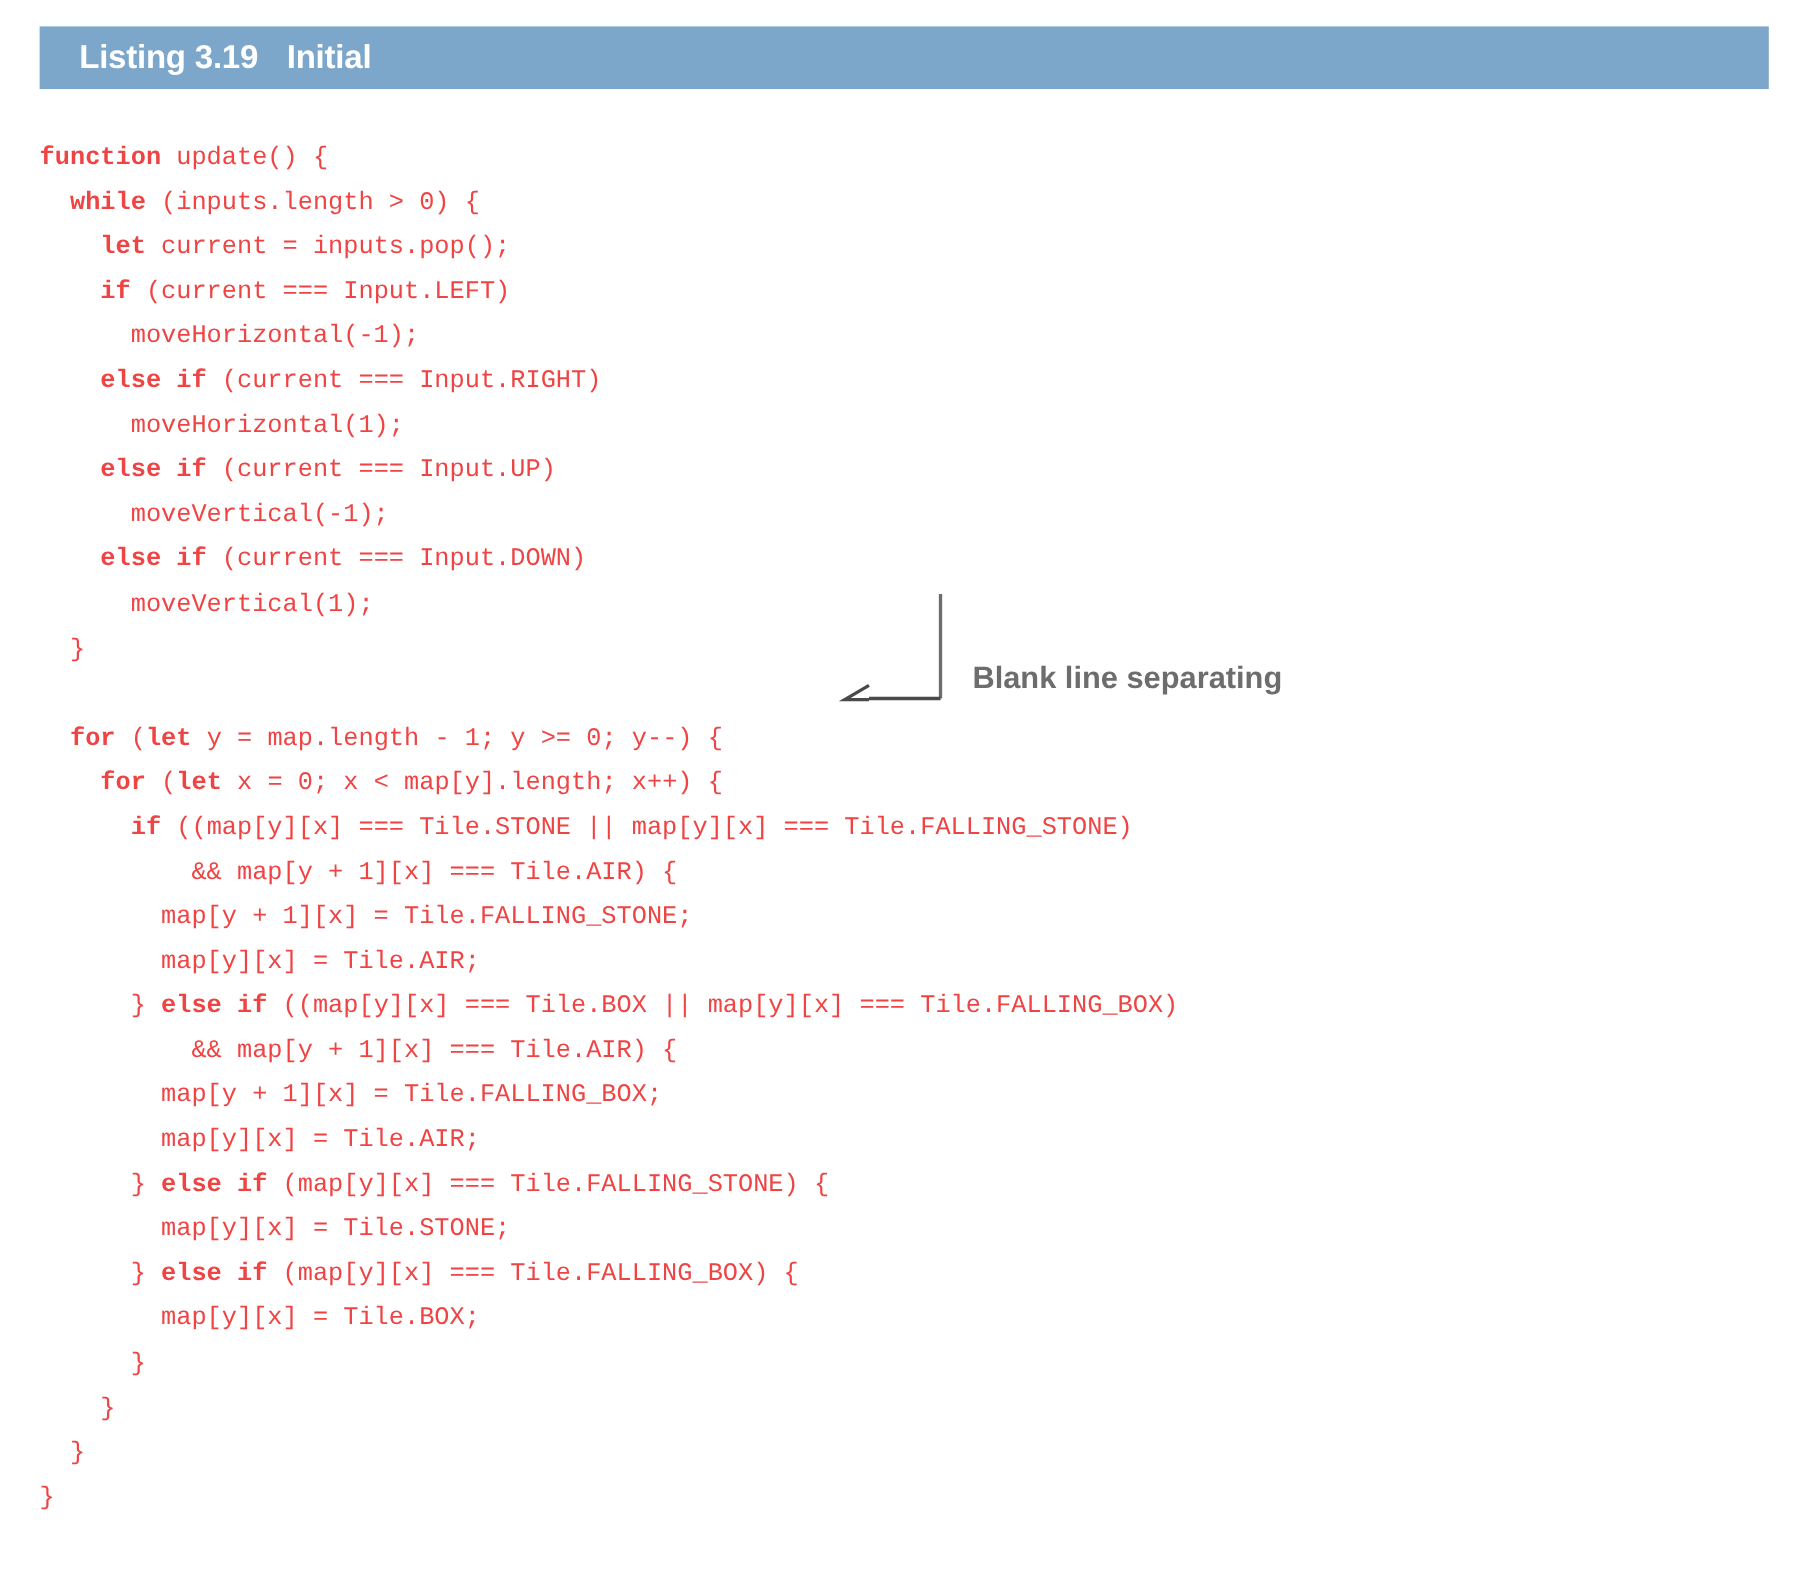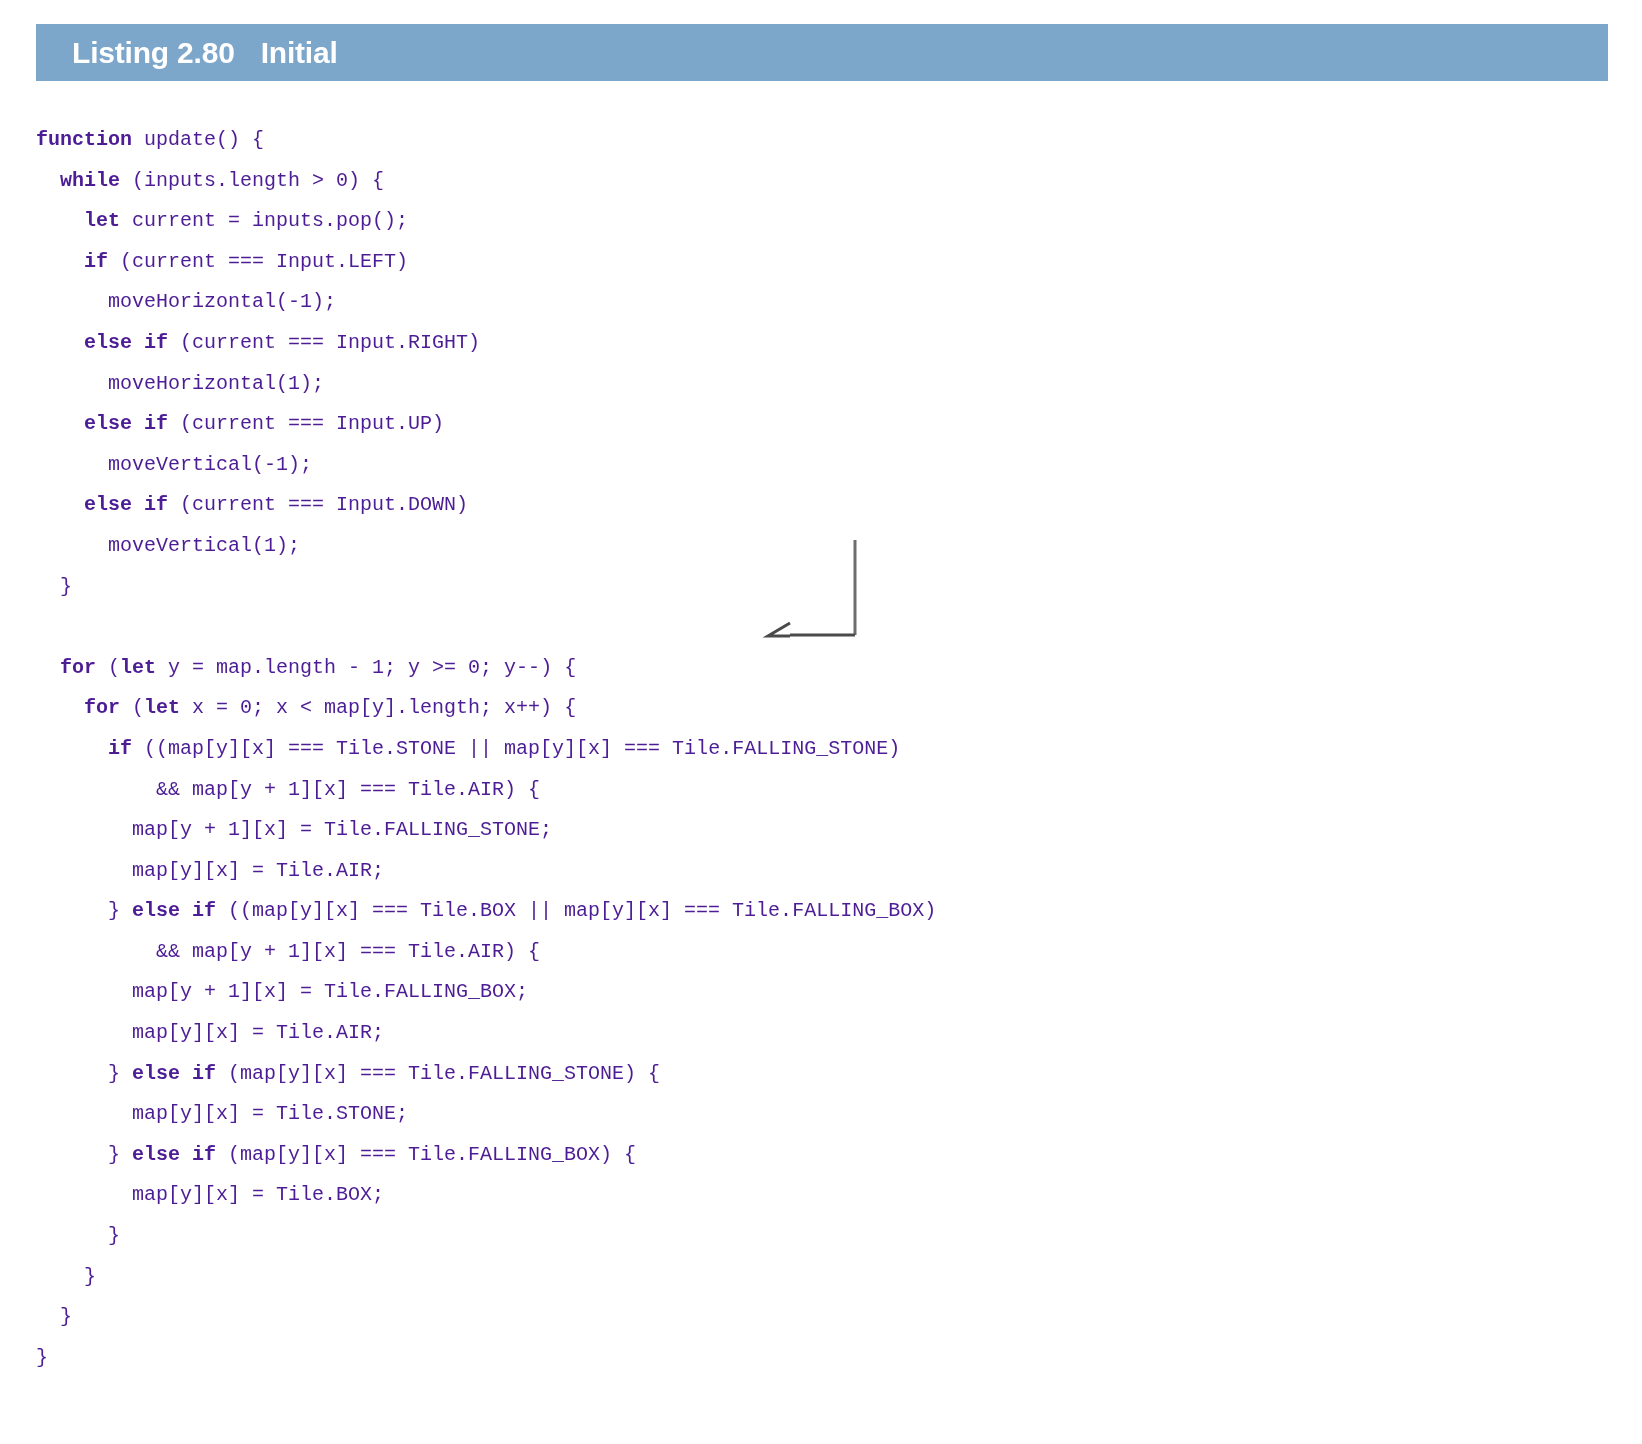--- a/index.html
+++ b/index.html
@@ -41,23 +41,23 @@
     width: 26px;
   }
 
   
   #code-block {
     position: absolute;
     left: 36px;
     top: 100px;
     width: 1580px;
     font-family: "Liberation Mono", "DejaVu Sans Mono", monospace;
-    font-size: 20px;
+    font-size: 23px;
     line-height: 40.6px;
-    color: #4c1d95;
+    color: #ef4444;
     white-space: pre;
     letter-spacing: 0px;
   }
   #code-block .ln {
     display: block;
     height: 40.6px;
     white-space: pre;
   }
   #code-block b {
     font-weight: bold;
@@ -84,30 +84,31 @@
     top: 535px;
     width: 110px;
     height: 110px;
     pointer-events: none;
   }
 </style>
 </head>
 <body>
 
 <div id="listing-header">
-  <span class="htitle">Listing 2.80</span>
+  <span class="htitle">Listing 3.19</span>
   <span class="hgap"></span>
   <span class="htitle">Initial</span>
 </div>
 
 <pre id="code-block"><span class="ln"><b>function</b> update() {</span><span class="ln">  <b>while</b> (inputs.length &gt; 0) {</span><span class="ln">    <b>let</b> current = inputs.pop();</span><span class="ln">    <b>if</b> (current === Input.LEFT)</span><span class="ln">      moveHorizontal(-1);</span><span class="ln">    <b>else if</b> (current === Input.RIGHT)</span><span class="ln">      moveHorizontal(1);</span><span class="ln">    <b>else if</b> (current === Input.UP)</span><span class="ln">      moveVertical(-1);</span><span class="ln">    <b>else if</b> (current === Input.DOWN)</span><span class="ln">      moveVertical(1);</span><span class="ln">  }</span><span class="ln"></span><span class="ln">  <b>for</b> (<b>let</b> y = map.length - 1; y &gt;= 0; y--) {</span><span class="ln">    <b>for</b> (<b>let</b> x = 0; x &lt; map[y].length; x++) {</span><span class="ln">      <b>if</b> ((map[y][x] === Tile.STONE || map[y][x] === Tile.FALLING_STONE)</span><span class="ln">          &amp;&amp; map[y + 1][x] === Tile.AIR) {</span><span class="ln">        map[y + 1][x] = Tile.FALLING_STONE;</span><span class="ln">        map[y][x] = Tile.AIR;</span><span class="ln">      } <b>else if</b> ((map[y][x] === Tile.BOX || map[y][x] === Tile.FALLING_BOX)</span><span class="ln">          &amp;&amp; map[y + 1][x] === Tile.AIR) {</span><span class="ln">        map[y + 1][x] = Tile.FALLING_BOX;</span><span class="ln">        map[y][x] = Tile.AIR;</span><span class="ln">      } <b>else if</b> (map[y][x] === Tile.FALLING_STONE) {</span><span class="ln">        map[y][x] = Tile.STONE;</span><span class="ln">      } <b>else if</b> (map[y][x] === Tile.FALLING_BOX) {</span><span class="ln">        map[y][x] = Tile.BOX;</span><span class="ln">      }</span><span class="ln">    }</span><span class="ln">  }</span><span class="ln">}</span></pre>
 
 <svg id="callout-leader" viewBox="0 0 110 110" width="110" height="110">
 
   <line x1="95" y1="5" x2="95" y2="100" stroke="#6d6d6d" stroke-width="3"></line>
 
   <line x1="95" y1="100" x2="30" y2="100" stroke="#4a4a4a" stroke-width="3"></line>
 
   <polyline points="30,88 8,101 30,101" fill="none" stroke="#4a4a4a" stroke-width="3" stroke-linejoin="miter"></polyline>
 </svg>
 
 <div id="annotation">
+  <span class="aline">Blank line separating</span>
 </div>
 
 </body></html>

